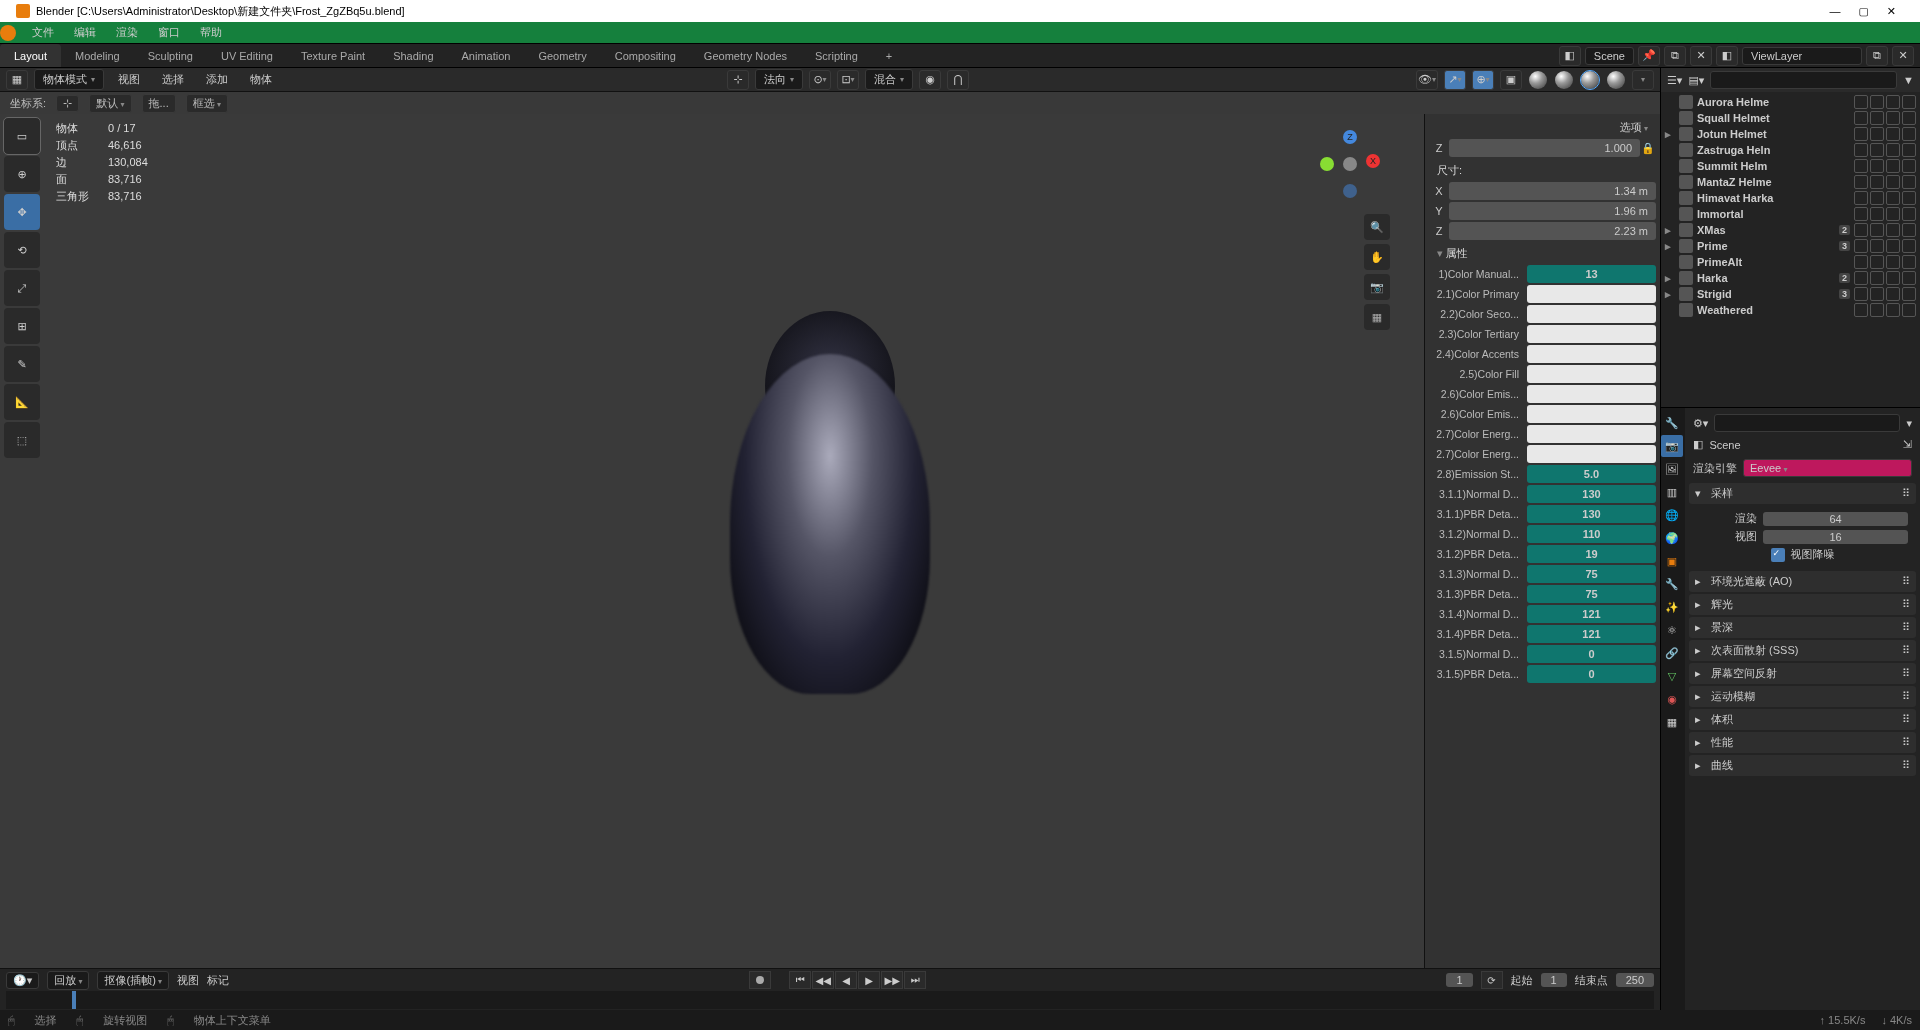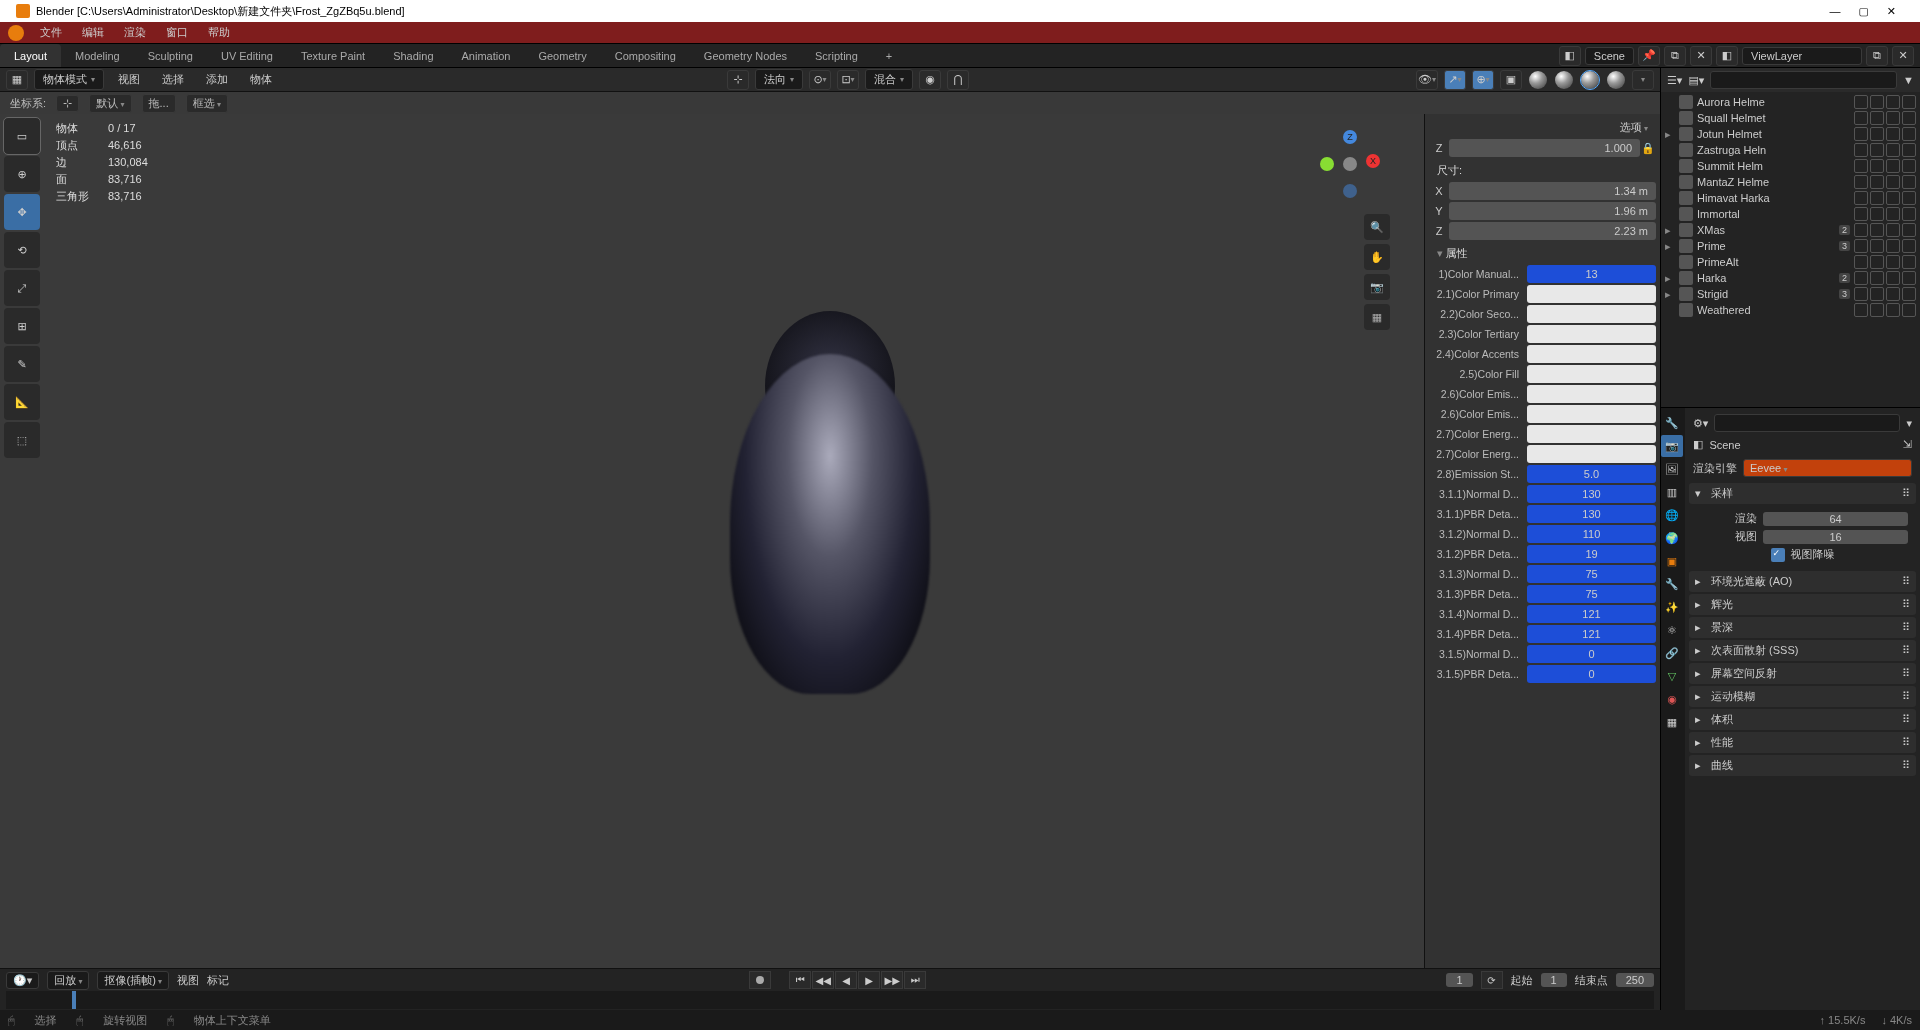--- a/index.html
+++ b/index.html
@@ -2,21 +2,21 @@
 <html><head>
 <meta charset="utf-8">
 <style>
 * { margin:0; padding:0; box-sizing:border-box; font-family:Arial,sans-serif; font-size:11px; user-select:none; }
 body { background:#1a1a1a; color:#ccc; overflow:hidden; width:1920px; height:1030px; }
 .titlebar { height:22px; background:#fff; color:#000; display:flex; align-items:center; padding:0 16px; }
 .titlebar .blender-icon { width:14px; height:14px; background:#e87d0d; border-radius:2px; margin-right:6px; }
 .titlebar .controls { margin-left:auto; display:flex; gap:18px; padding-right:8px; }
 .titlebar .controls span { cursor:pointer; }
 
-.topmenu { height:22px; background:#7f1d1d; display:flex; align-items:center; padding-left:8px; border-bottom:1px solid #000; }
+.topmenu { height:22px; background:#15803d; display:flex; align-items:center; padding-left:0; border-bottom:1px solid #000; }
 .topmenu .blender-logo { width:16px; height:16px; background:#e87d0d; border-radius:50%; margin-right:6px; }
 .topmenu .mitem { padding:0 10px; cursor:pointer; }
 
 .workspace-tabs { height:24px; background:#232323; display:flex; align-items:center; border-bottom:1px solid #000; }
 .workspace-tabs .tab { padding:0 14px; height:100%; display:flex; align-items:center; cursor:pointer; color:#aaa; }
 .workspace-tabs .tab.active { background:#323232; color:#fff; border-radius:4px 4px 0 0; }
 .workspace-tabs .right { margin-left:auto; display:flex; align-items:center; gap:4px; padding-right:6px; }
 .workspace-tabs .field { background:#1a1a1a; border:1px solid #3a3a3a; border-radius:3px; padding:2px 8px; display:flex; align-items:center; gap:6px; }
 .workspace-tabs .iconbtn { width:22px; height:20px; background:#2a2a2a; border:1px solid #3a3a3a; border-radius:3px; display:flex; align-items:center; justify-content:center; cursor:pointer; }
 
@@ -48,21 +48,21 @@
 .gizmo .y { background:#8d3; left:10px; top:33px; }
 .gizmo .z { background:#48d; left:33px; top:6px; }
 .gizmo .z2 { background:#48d; left:33px; top:60px; opacity:.5; }
 .navbtns { position:absolute; right:270px; top:100px; display:flex; flex-direction:column; gap:4px; }
 .navbtns .nb { width:26px; height:26px; background:#2a2a2a; border-radius:4px; display:flex; align-items:center; justify-content:center; cursor:pointer; color:#aaa; }
 
 .npanel { position:absolute; right:0; top:0; width:236px; bottom:0; background:#323232; overflow-y:auto; padding:4px; border-left:1px solid #111; }
 .npanel .options-hdr { text-align:right; padding:2px 8px; cursor:pointer; }
 .npanel .row { display:flex; align-items:center; margin:2px 0; gap:4px; }
 .npanel .row .lbl { width:94px; text-align:right; color:#bbb; padding-right:4px; white-space:nowrap; overflow:hidden; text-overflow:ellipsis; font-size:10.5px; }
-.npanel .row .val { flex:1; background:#1d4ed8; border-radius:3px; height:18px; display:flex; align-items:center; justify-content:center; cursor:ns-resize; }
+.npanel .row .val { flex:1; background:#0f766e; border-radius:3px; height:18px; display:flex; align-items:center; justify-content:center; cursor:ns-resize;font-weight:bold; }
 .npanel .row .swatch { flex:1; background:#e8e8e8; border-radius:3px; height:18px; cursor:pointer; }
 .npanel .dimrow { display:flex; align-items:center; margin:2px 0; }
 .npanel .dimrow .axis { width:20px; text-align:center; }
 .npanel .dimrow .dv { flex:1; background:#545454; border-radius:3px; height:18px; display:flex; align-items:center; justify-content:flex-end; padding-right:8px; }
 .npanel .sect { padding:4px 0 2px 8px; color:#ddd; }
 
 .character { position:absolute; left:50%; top:48%; transform:translate(-50%,-50%); width:540px; height:560px; }
 .character .body { position:absolute; left:50%; top:50%; transform:translate(-50%,-50%); width:200px; height:340px; background:radial-gradient(ellipse at 50% 30%,#aab 0%,#556 30%,#223 60%,#000 100%); border-radius:50% 50% 40% 40%; filter:blur(1px); }
 .character .head { position:absolute; left:50%; top:12%; transform:translateX(-50%); width:130px; height:150px; background:radial-gradient(circle at 50% 40%,#334,#000); border-radius:50%; }
 
@@ -74,39 +74,39 @@
 .timeline .pbtn.rec { background:#2a2a2a; }
 .timeline .pbtn.rec::before { content:""; width:8px; height:8px; background:#aaa; border-radius:50%; }
 .timeline .numfield { background:#545454; border-radius:3px; padding:1px 10px; cursor:ns-resize; }
 .timeline .track { height:18px; background:#1a1a1a; position:relative; margin:0 6px; }
 .timeline .track .cursor { position:absolute; left:4%; top:0; bottom:0; width:4px; background:#4a7fb8; }
 
 .rightcol { width:260px; background:#232323; display:flex; flex-direction:column; border-left:1px solid #000; }
 .outliner { height:340px; border-bottom:1px solid #000; display:flex; flex-direction:column; }
 .outliner .ohdr { height:24px; background:#2a2a2a; display:flex; align-items:center; padding:0 6px; gap:6px; }
 .outliner .search { flex:1; background:#1a1a1a; border:1px solid #3a3a3a; border-radius:3px; padding:2px 6px; }
-.outliner .list { flex:1; overflow-y:auto; padding:2px 4px; }
+.outliner .list { flex:1; overflow-y:auto; padding:2px 4px;font-weight:bold; }
 .outliner .orow { display:flex; align-items:center; padding:1px 0; gap:4px; }
 .outliner .orow .tw { width:10px; color:#888; cursor:pointer; }
 .outliner .orow .ic { width:14px; height:14px; background:#555; border-radius:2px; }
 .outliner .orow .nm { flex:1; color:#ccc; white-space:nowrap; overflow:hidden; }
 .outliner .orow .badge { font-size:9px; background:#444; padding:0 3px; border-radius:2px; }
 .outliner .orow .tog { display:flex; gap:2px; }
 .outliner .orow .tg { width:14px; height:14px; border:1px solid #555; border-radius:2px; cursor:pointer; }
 
 .props { flex:1; display:flex; }
 .props .tabcol { width:24px; background:#1a1a1a; display:flex; flex-direction:column; gap:1px; padding-top:4px; }
 .props .tabcol .pt { width:22px; height:22px; display:flex; align-items:center; justify-content:center; cursor:pointer; border-radius:2px; }
 .props .tabcol .pt.active { background:#3a6ea5; }
 .props .body { flex:1; padding:4px; overflow-y:auto; }
 .props .phdr { height:22px; display:flex; align-items:center; gap:6px; padding:0 4px; }
 .props .phdr .search { flex:1; background:#1a1a1a; border:1px solid #3a3a3a; border-radius:3px; padding:2px 6px; }
 .props .crumb { padding:4px; display:flex; align-items:center; gap:6px; }
 .props .engine { display:flex; align-items:center; padding:4px; gap:6px; }
-.props .engine .dd { flex:1; background:#c2410c; border:1px solid #3a3a3a; border-radius:3px; padding:2px 6px; cursor:pointer; }
+.props .engine .dd { flex:1; background:#be185d; border:1px solid #3a3a3a; border-radius:3px; padding:2px 6px; cursor:pointer; }
 .props .panel { margin:2px 0; }
 .props .panel .ph { display:flex; align-items:center; padding:3px 6px; cursor:pointer; gap:6px; background:#2e2e2e; border-radius:3px; }
 .props .panel .ph .tw { width:10px; }
 .props .panel .pb { padding:4px 8px; }
 .props .panel .prow { display:flex; align-items:center; margin:3px 0; gap:6px; }
 .props .panel .prow .pl { width:60px; text-align:right; }
 .props .panel .prow .pv { flex:1; background:#545454; border-radius:3px; padding:1px 0; text-align:center; }
 .props .panel .prow .cb { width:14px; height:14px; background:#4a7fb8; border-radius:2px; position:relative; }
 .props .panel .prow .cb::after { content:"✓"; color:#fff; font-size:9px; position:absolute; left:2px; top:0; }
 

